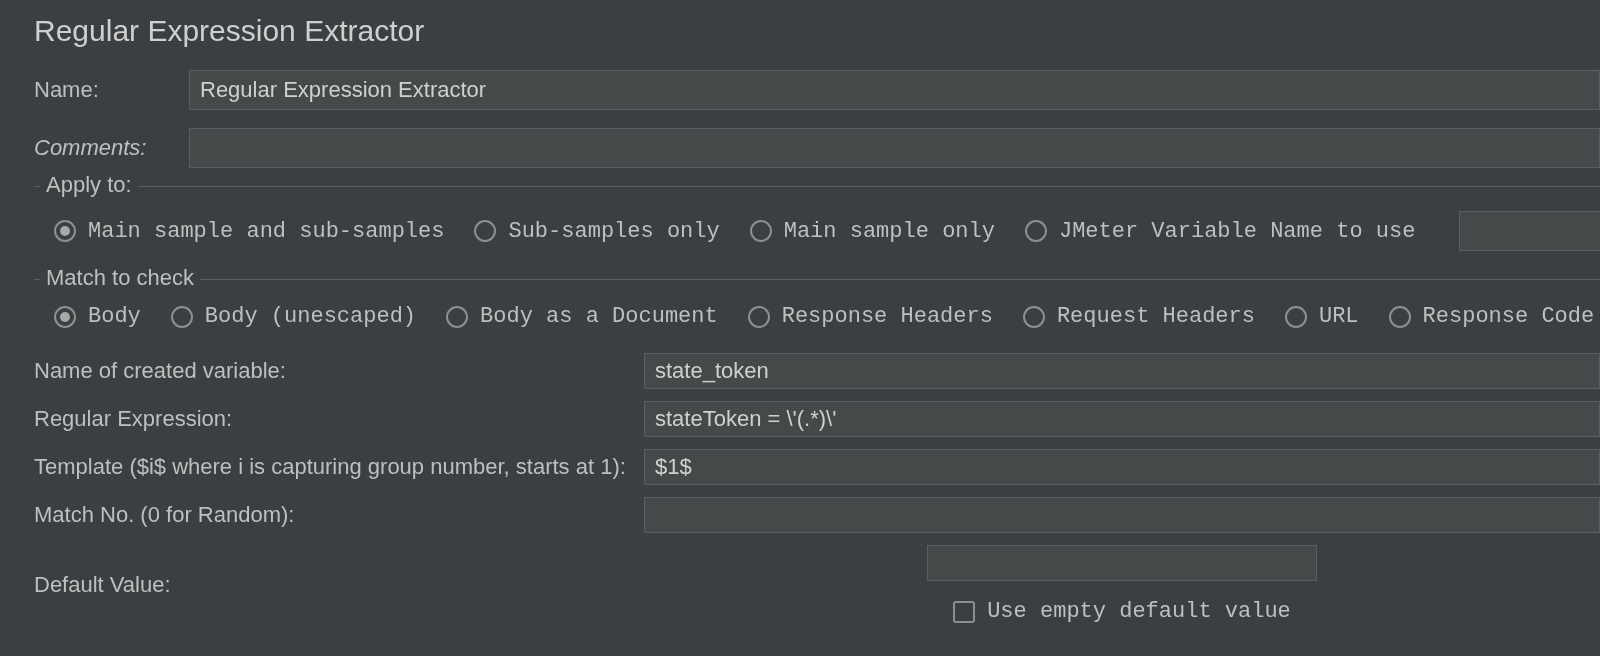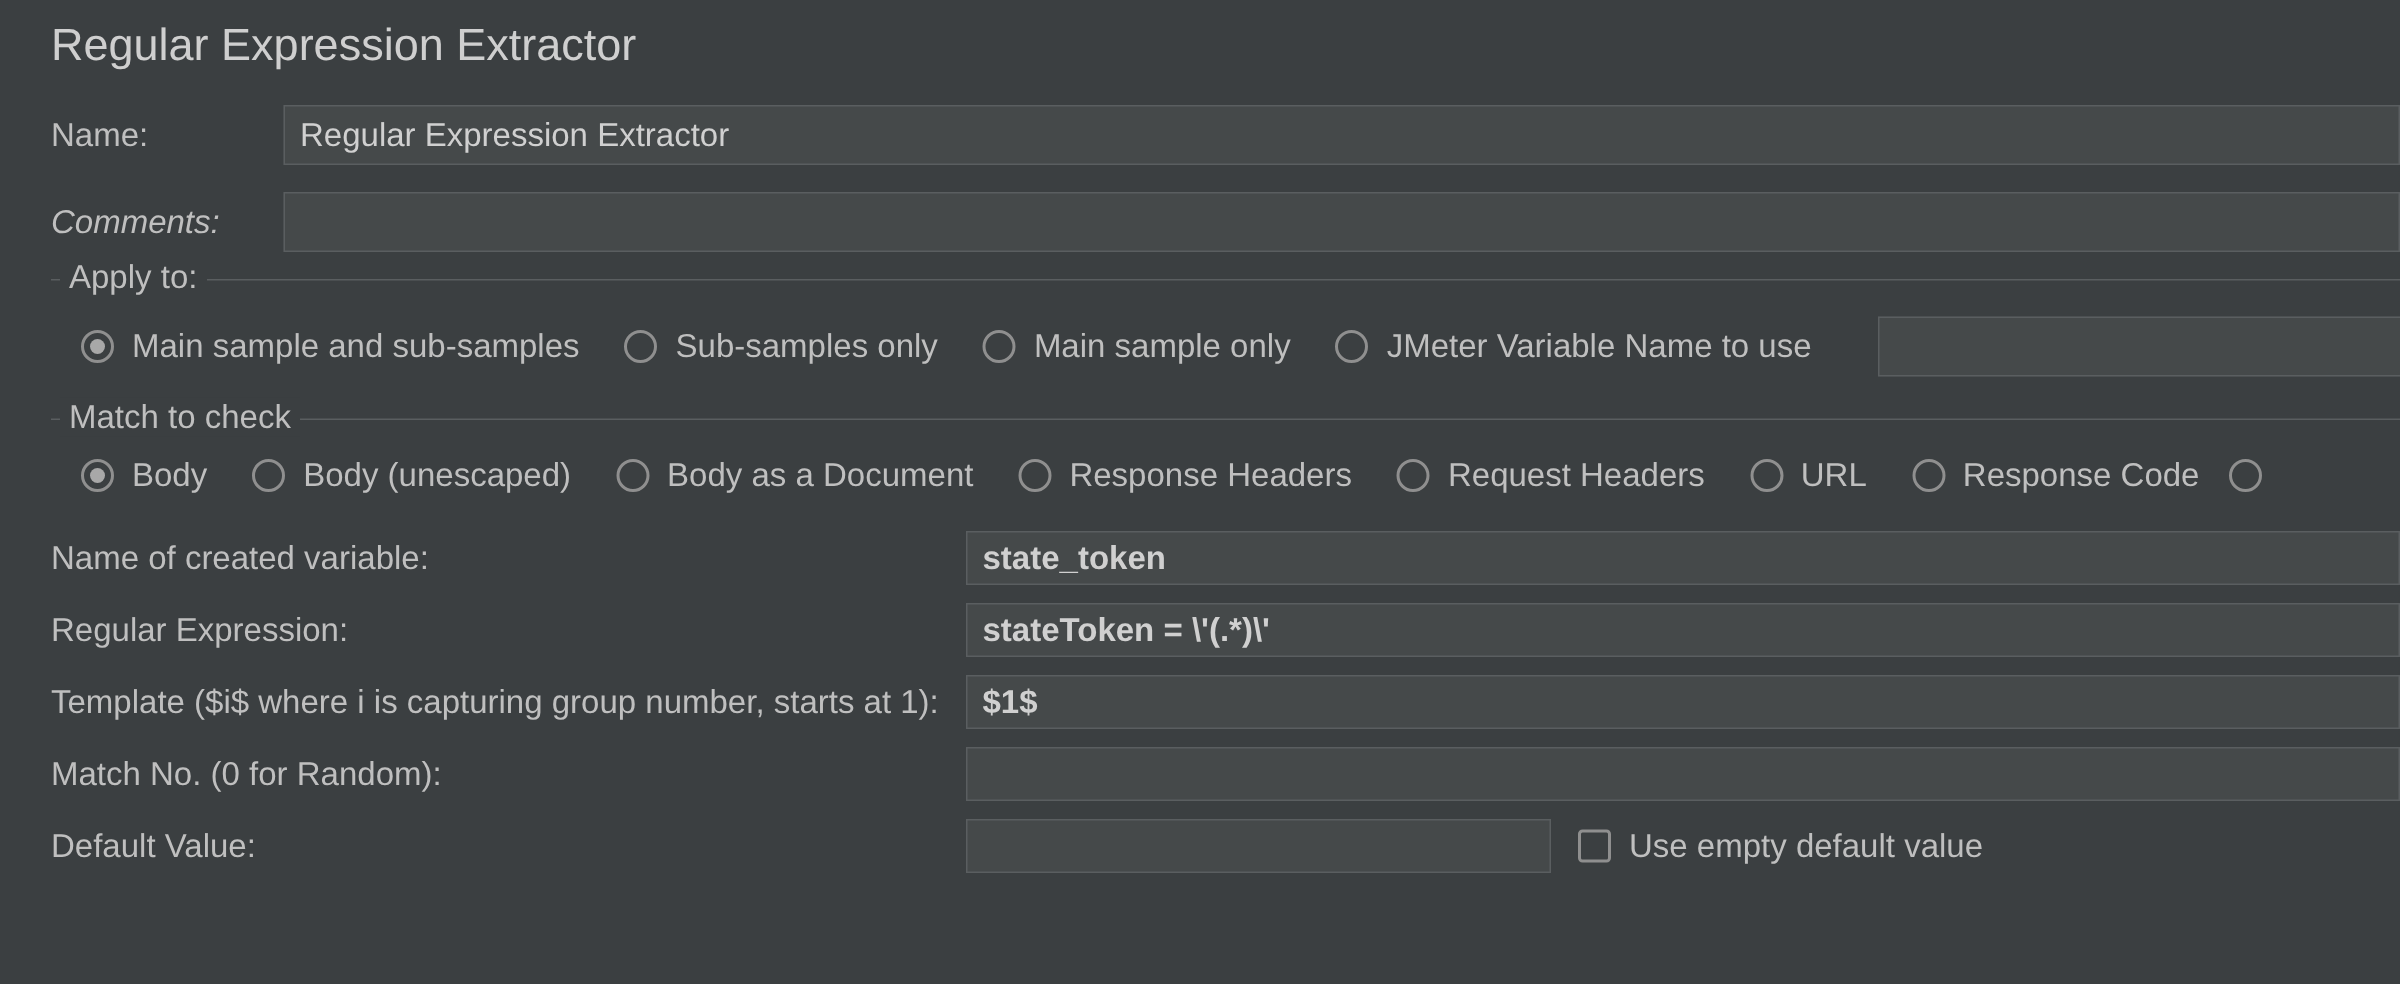--- a/index.html
+++ b/index.html
@@ -66,20 +66,21 @@
     display: flex;
     align-items: center;
     gap: 30px;
     flex-wrap: nowrap;
   }
   .radio-item {
     display: flex;
     align-items: center;
     gap: 12px;
     white-space: nowrap;
+    font-family: Liberation Mono, monospace;
   }
   .radio {
     width: 22px;
     height: 22px;
     border: 2px solid #8f8f8f;
     border-radius: 50%;
     display: inline-flex;
     align-items: center;
     justify-content: center;
     flex-shrink: 0;
@@ -107,26 +108,26 @@
     align-items: center;
     margin-bottom: 12px;
   }
   .form-row .flabel {
     width: 610px;
     padding-right: 6px;
     white-space: nowrap;
   }
   .form-row input.field {
     flex: 1;
-    font-weight: bold;
   }
   .default-row {
     display: flex;
     align-items: center;
     gap: 18px;
+    flex-direction: column;
   }
   .default-row input.field {
     width: 390px;
     flex: none;
   }
   .apply-row input.jmvar {
     margin-left: 14px;
     width: 360px;
     flex: none;
   }

